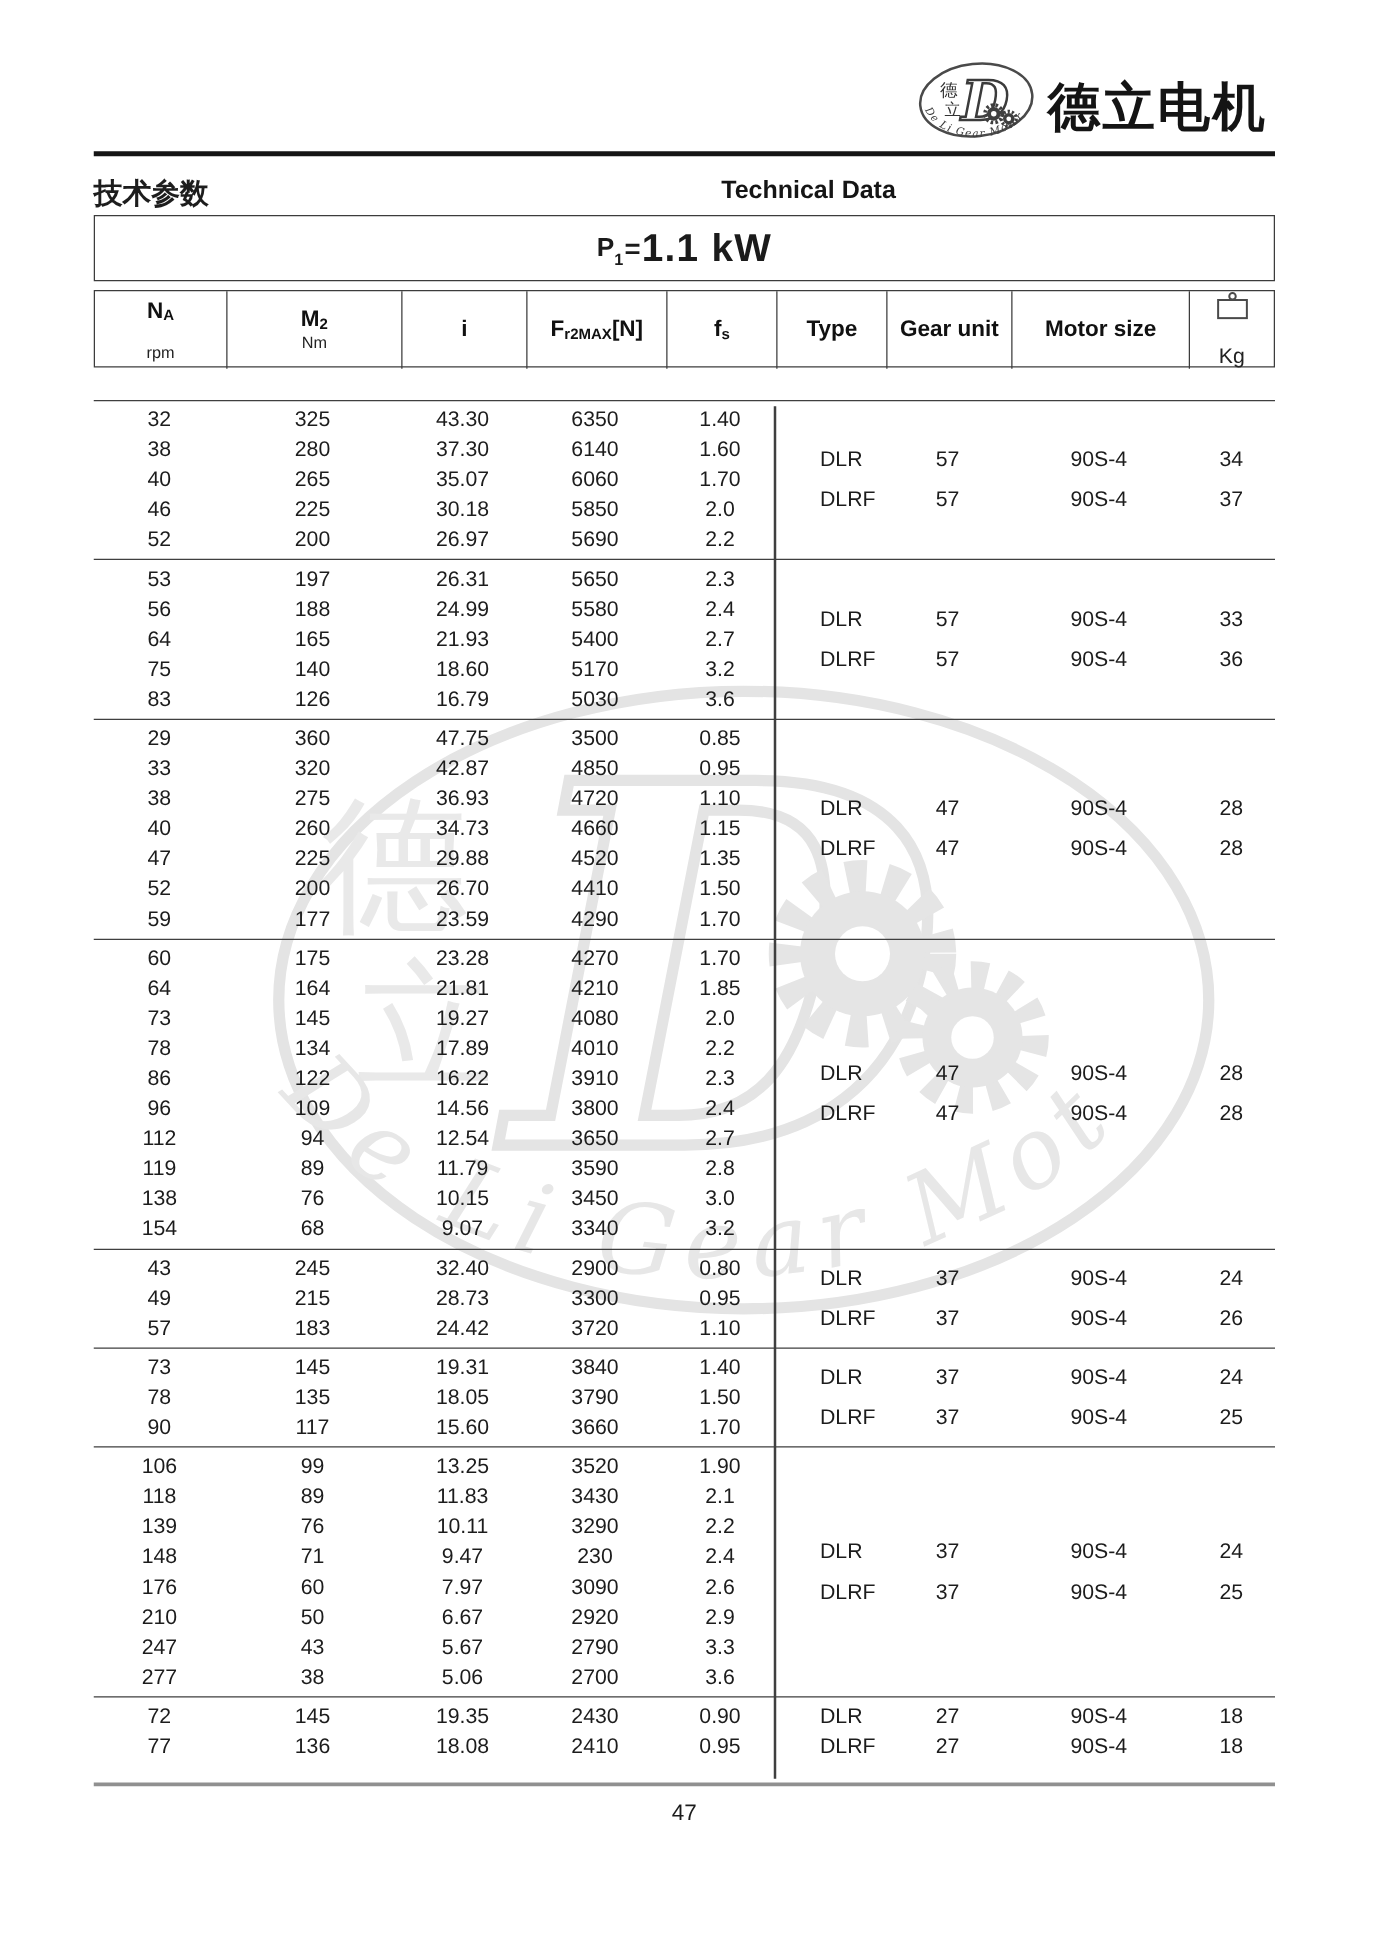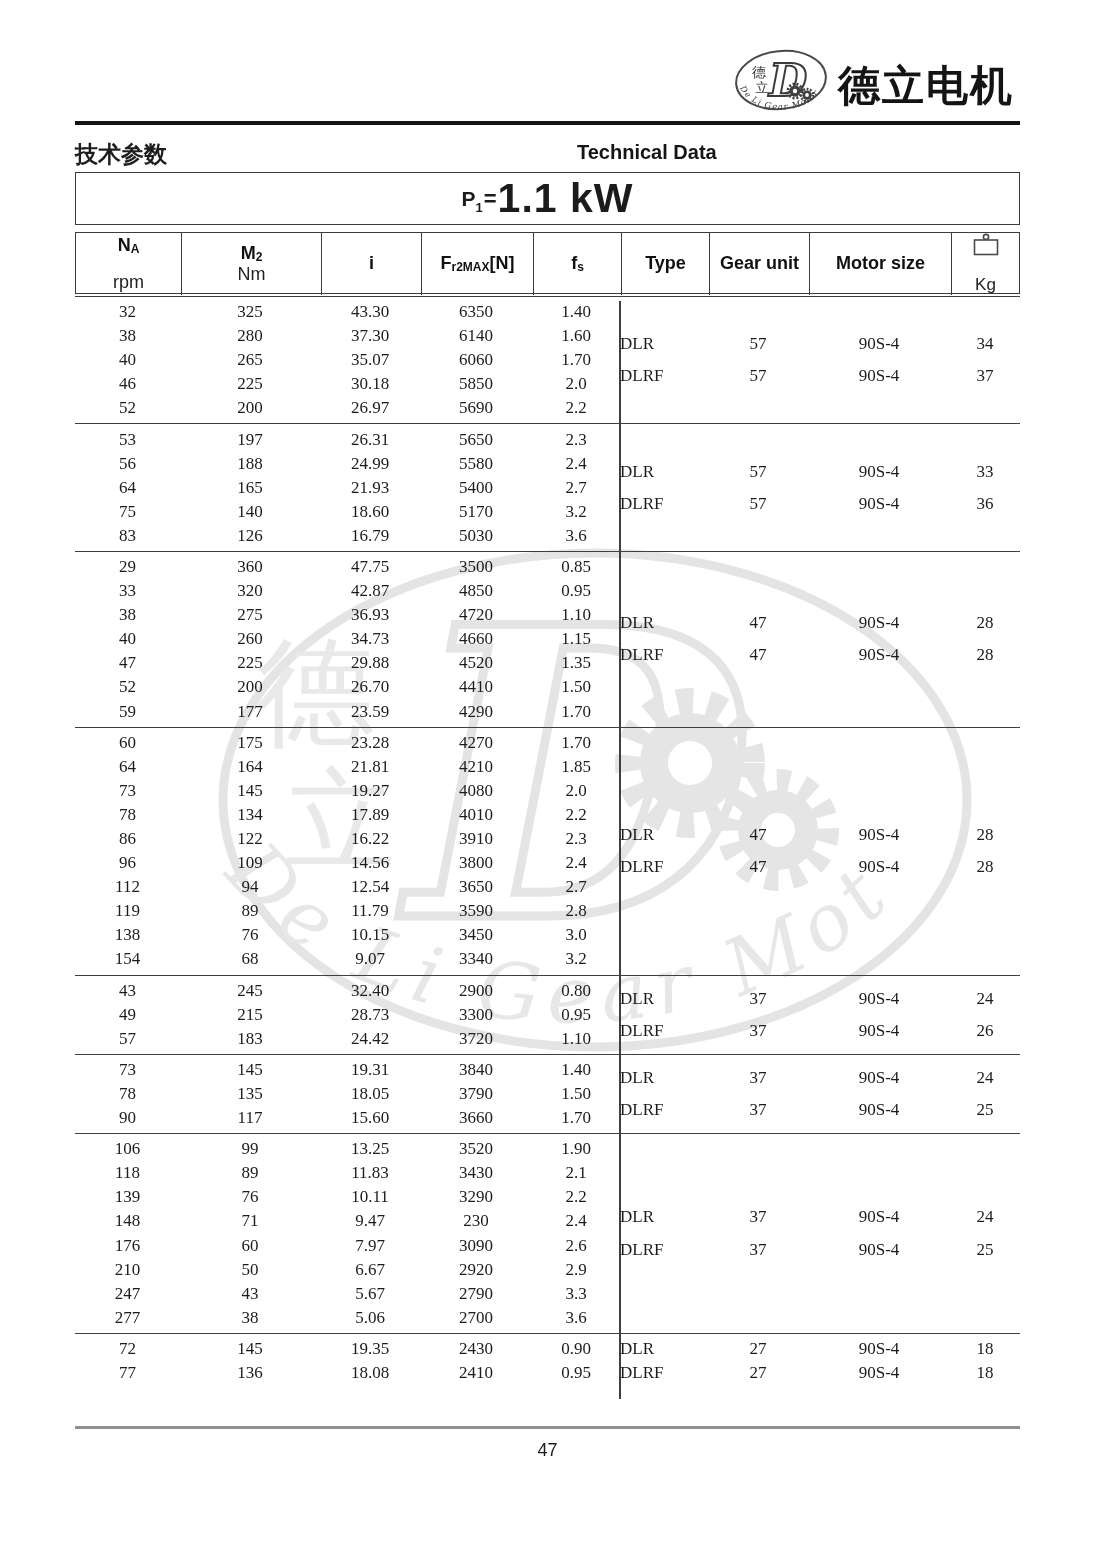--- a/index.html
+++ b/index.html
@@ -22,51 +22,51 @@
   .subtitle-en{position:absolute;left:577px;top:141px;font-size:20px;font-weight:700;z-index:2;color:#151515;}
   
   .power-box{
     position:absolute;left:75px;top:172px;width:945px;height:53px;z-index:2;
     border:1.6px solid #3c3c3c;box-sizing:border-box;
     display:flex;align-items:center;justify-content:center;
   }
   .power-p{font-size:21px;font-weight:700;}
   .power-sub{font-size:13px;font-weight:700;align-self:flex-end;margin-bottom:9px;}
   .power-eq{font-size:22px;font-weight:700;margin:0 1px 0 1px;}
-  .power-val{font-size:41px;font-weight:700;letter-spacing:1px;}
+  .power-val{font-size:31px;font-weight:700;letter-spacing:1px;}
   
   .thead{
     position:absolute;left:75px;top:232px;width:945px;height:62px;z-index:2;
     border:1.6px solid #3c3c3c;box-sizing:border-box;background:transparent;
     display:grid;grid-template-columns:105px 140px 100px 112px 88px 88px 100px 142px auto;
   }
   .hcell{
     border-left:1.4px solid #3c3c3c;display:flex;flex-direction:column;
     align-items:center;justify-content:center;line-height:1.15;
   }
   .hcell:first-child{border-left:none;gap:15px;}
   .hmain{font-size:18px;font-weight:700;color:#111;}
   .hsub{font-size:12px;font-weight:700;vertical-align:-2px;}
-  .hunit{font-size:18px;color:#222;}
+  .hunit{font-size:13px;color:#222;}
   .kg-cell{gap:18px;}
   
-  .tbody{position:absolute;left:75px;top:296px;width:945px;z-index:1;font-family:Liberation Serif, serif;}
+  .tbody{position:absolute;left:75px;top:320px;width:945px;z-index:1;}
   .vline{position:absolute;left:544px;top:5px;height:1098px;width:1.7px;background:#3f3f3f;}
   .group{position:relative;border-top:1.5px solid #3f3f3f;padding:3px 0;}
   .group:first-child{border-top:none;}
   .group:last-child{padding-bottom:27px;}
   .row{
     display:grid;grid-template-columns:105px 140px 100px 112px 88px 88px 100px 142px 70px;
     height:24.1px;align-items:center;
   }
   .cell{text-align:center;font-size:17px;color:#1c1c1c;}
   .types{position:absolute;left:0;top:0;right:0;bottom:0;display:flex;flex-direction:column;justify-content:center;gap:8px;}
   .group:last-child .types{justify-content:flex-start;padding-top:3px;gap:0;}
   .types .row{height:24.1px;}
-  .types .c6{text-align:left;}
+  .types .c6{text-align:left;padding-left:36px;}
   
   .bottom-rule{position:absolute;left:75px;top:1426px;width:945px;height:3px;background:#909090;z-index:2;}
   .page-num{position:absolute;left:75px;top:1440px;width:945px;text-align:center;font-size:18px;color:#1c1c1c;z-index:2;}
   .wm-serif{font-family:"DejaVu Serif","Liberation Serif",serif;}
 </style>
 </head>
 <body>
 
 <div class="page">
 

